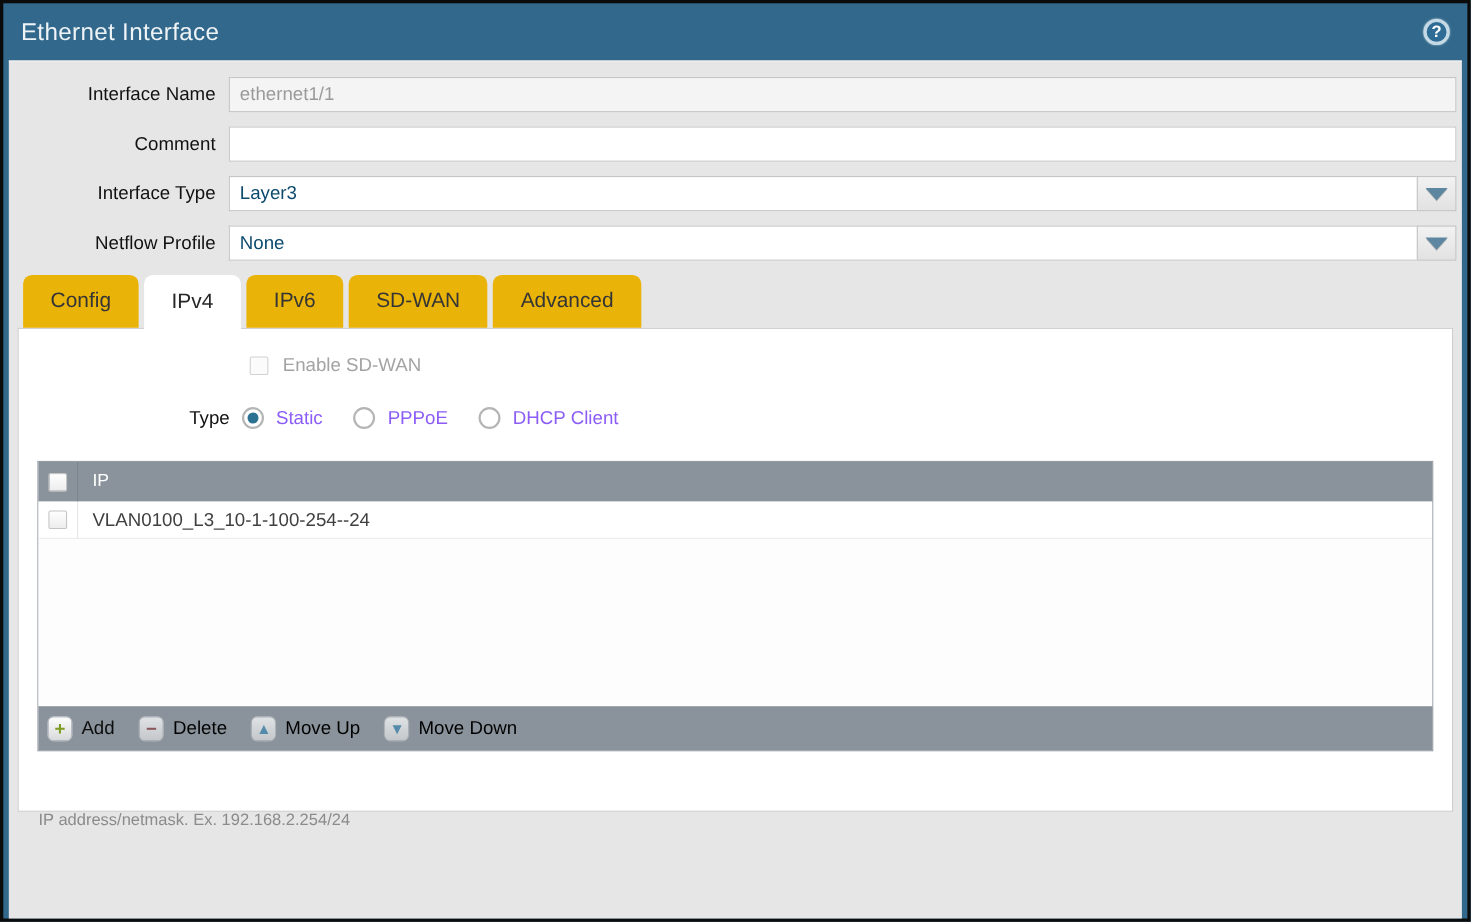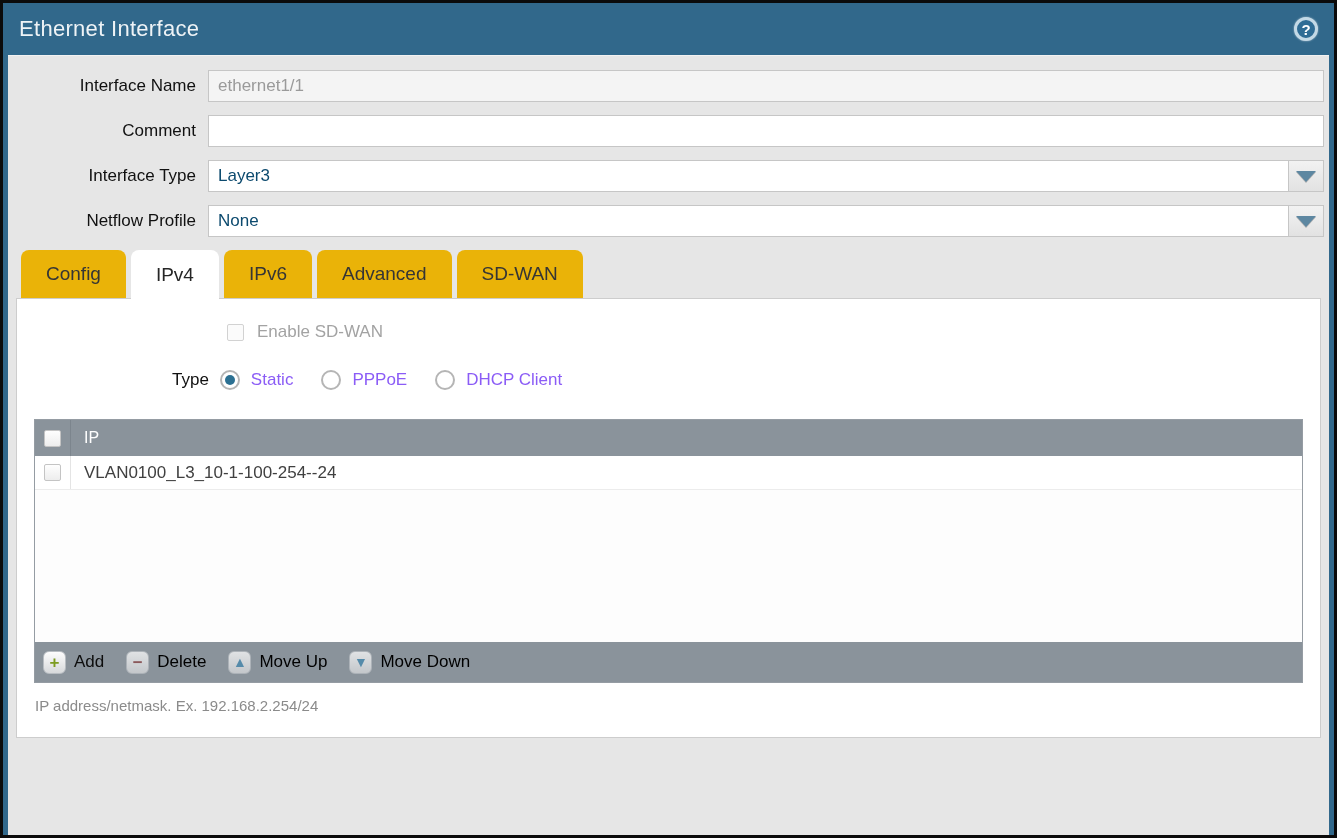--- a/index.html
+++ b/index.html
@@ -127,21 +127,21 @@
     display:flex; align-items:center; justify-content:center;
     font-size:17px; font-weight:bold; line-height:1;
   }
   .tb-icon.add { color:#7d9c21; }
   .tb-icon.del { color:#8a4545; }
   .tb-icon.up, .tb-icon.down { color:#4489af; font-size:14px; }
   .tb-label { font-size:17px; color:#0d0d0d; }
   .tb-btn.disabled .tb-label { color:#000000; }
   .tb-btn.disabled .tb-icon { opacity:0.75; }
 
-  .hint { padding:14px 0 0 18px; font-size:15px; color:#8b8b8b; }
+  .hint { padding:14px 0 0 18px; font-size:15px; color:#8b8b8b;margin-top:40px; }
 
   
   .footer {
     height:84px; display:flex; align-items:center; justify-content:flex-end;
     gap:15px; padding-right:24px;
   }
   .footer-btn {
     width:130px; height:45px; border-radius:9px; border:3px solid #ffffff;
     font-family:"Liberation Sans", sans-serif; font-size:19px; cursor:pointer;
     box-shadow:0 1px 3px rgba(0,0,0,0.35);
@@ -194,22 +194,22 @@
         <div class="select-btn">
           <span class="tri"></span>
         </div>
       </div>
     </div>
 
     <div class="tabs">
       <div class="tab">Config</div>
       <div class="tab active">IPv4</div>
       <div class="tab">IPv6</div>
+      <div class="tab">SD-WAN</div>
       <div class="tab">Advanced</div>
-      <div class="tab">SD-WAN</div>
     </div>
 
     <div class="panel">
 
       <div class="sdwan-row">
         <div class="checkbox disabled"></div>
         <span class="sdwan-label">Enable SD-WAN</span>
       </div>
 
       <div class="type-row">

